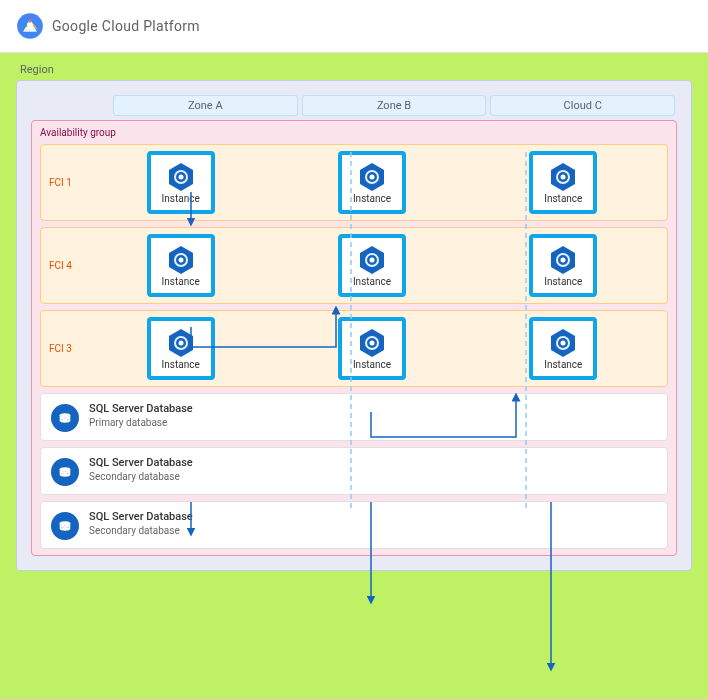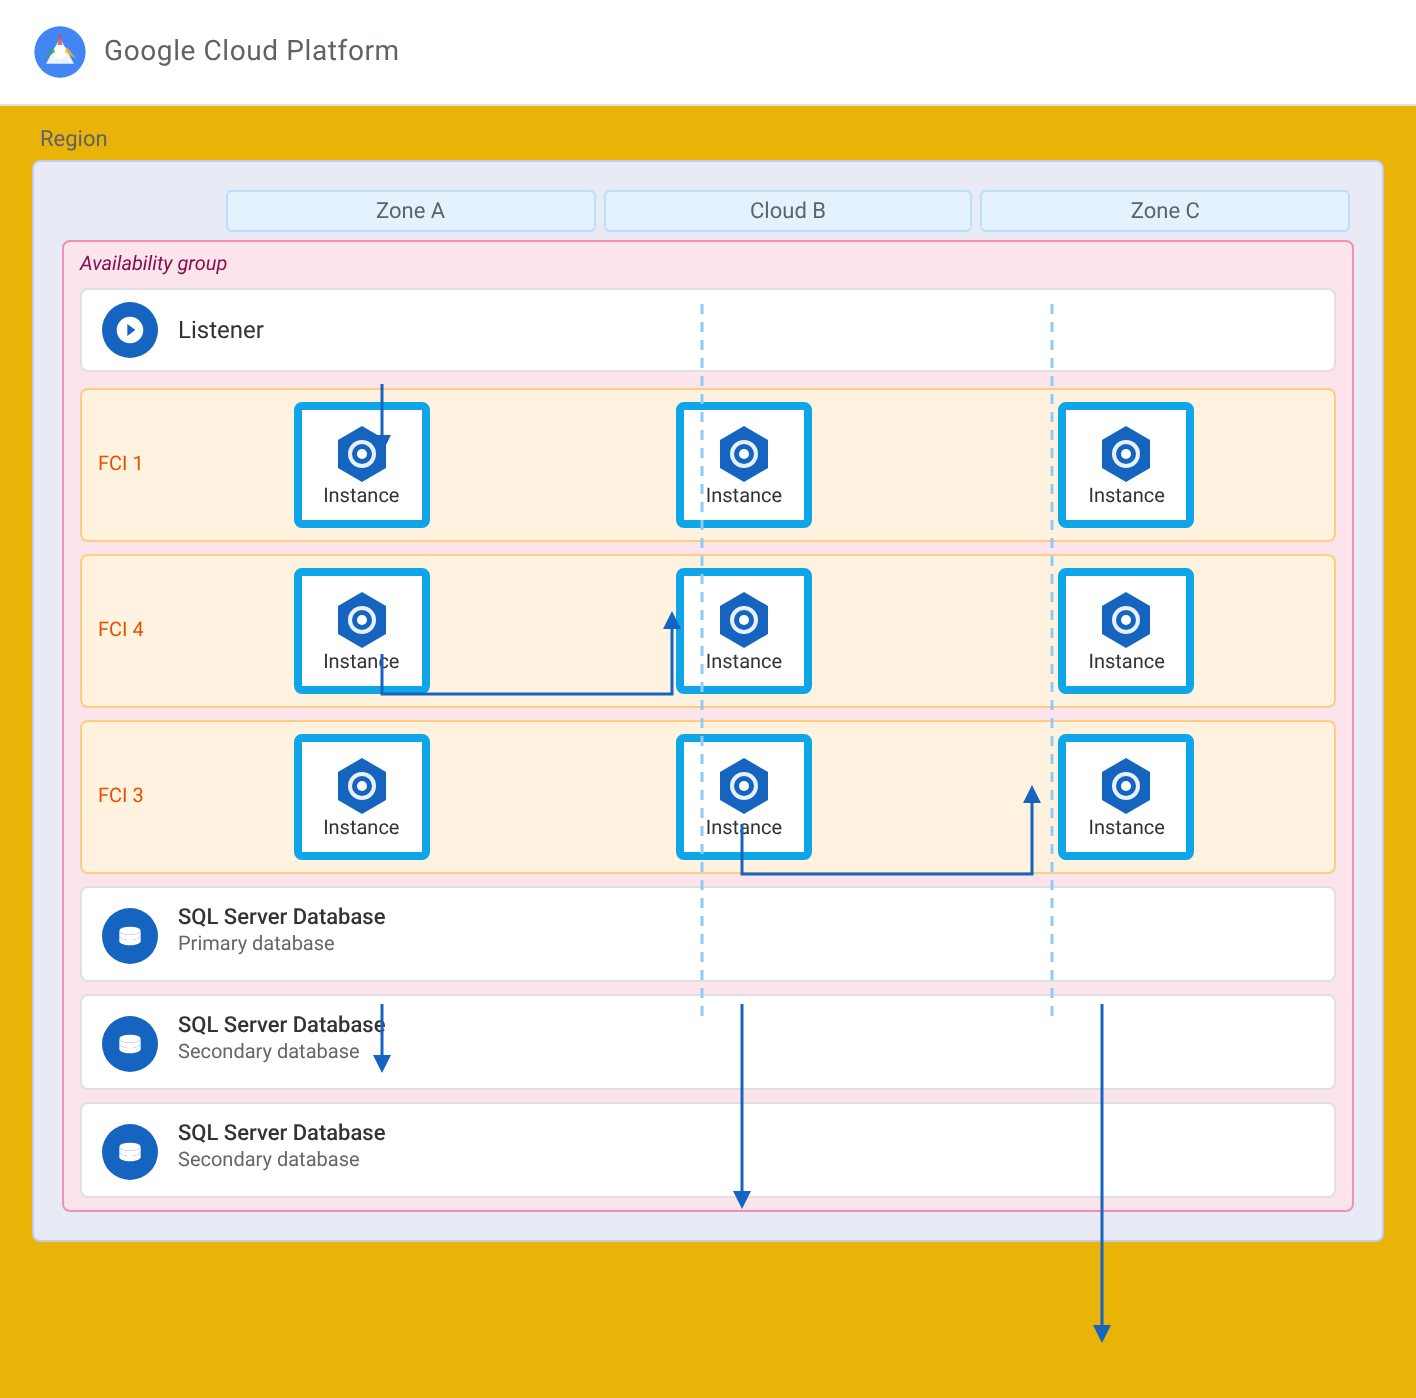--- a/index.html
+++ b/index.html
@@ -6,21 +6,21 @@
     body {
       font-family: 'Roboto', Arial, sans-serif;
       background: #f1f3f4;
       width: 708px;
       height: 699px;
       overflow: hidden;
     }
     .main-container {
       width: 708px;
       height: 699px;
-      background: #eab308;
+      background: #bef264;
       position: relative;
     }
     .header {
       display: flex;
       align-items: center;
       padding: 12px 16px;
       background: #fff;
       border-bottom: 1px solid #e0e0e0;
     }
     .google-logo {
@@ -71,21 +71,20 @@
       background: #fce4ec;
       border: 1px solid #f48fb1;
       border-radius: 4px;
       padding: 6px 8px;
       position: relative;
     }
     .ag-label {
       font-size: 10px;
       color: #880e4f;
       margin-bottom: 6px;
-      font-style: italic;
     }
     .listener-row {
       display: flex;
       align-items: center;
       background: #fff;
       border: 1px solid #e0e0e0;
       border-radius: 4px;
       padding: 6px 10px;
       margin-bottom: 8px;
     }
@@ -214,38 +213,30 @@
   <div class="diagram-area">
     <div class="region-label">Region</div>
 
     <div class="region-box">
 
       <div class="zone-headers">
         <div class="zone-header">
           <span>Zone A</span>
         </div>
         <div class="zone-header">
-          <span>Cloud B</span>
+          <span>Zone B</span>
         </div>
         <div class="zone-header">
-          <span>Zone C</span>
+          <span>Cloud C</span>
         </div>
       </div>
 
       <div class="availability-group">
         <div class="ag-label">Availability group</div>
 
-        <div class="listener-row">
-          <div class="listener-icon">
-            <svg viewBox="0 0 24 24" fill="white" width="16" height="16">
-              <path d="M12 2C6.48 2 2 6.48 2 12s4.48 10 10 10 10-4.48 10-10S17.52 2 12 2zm-2 14.5v-9l6 4.5-6 4.5z"></path>
-            </svg>
-          </div>
-          <span class="listener-text">Listener</span>
-        </div>
 
         <div class="fci-rows">
 
           <div class="fci-row">
             <div class="fci-label">FCI 1</div>
             <div class="fci-instances">
               <div class="fci-zone">
                 <div class="instance-box">
                   <svg width="32" height="32" viewBox="0 0 32 32">
                     <polygon points="16,2 28,9 28,23 16,30 4,23 4,9" fill="#1565c0"></polygon>

